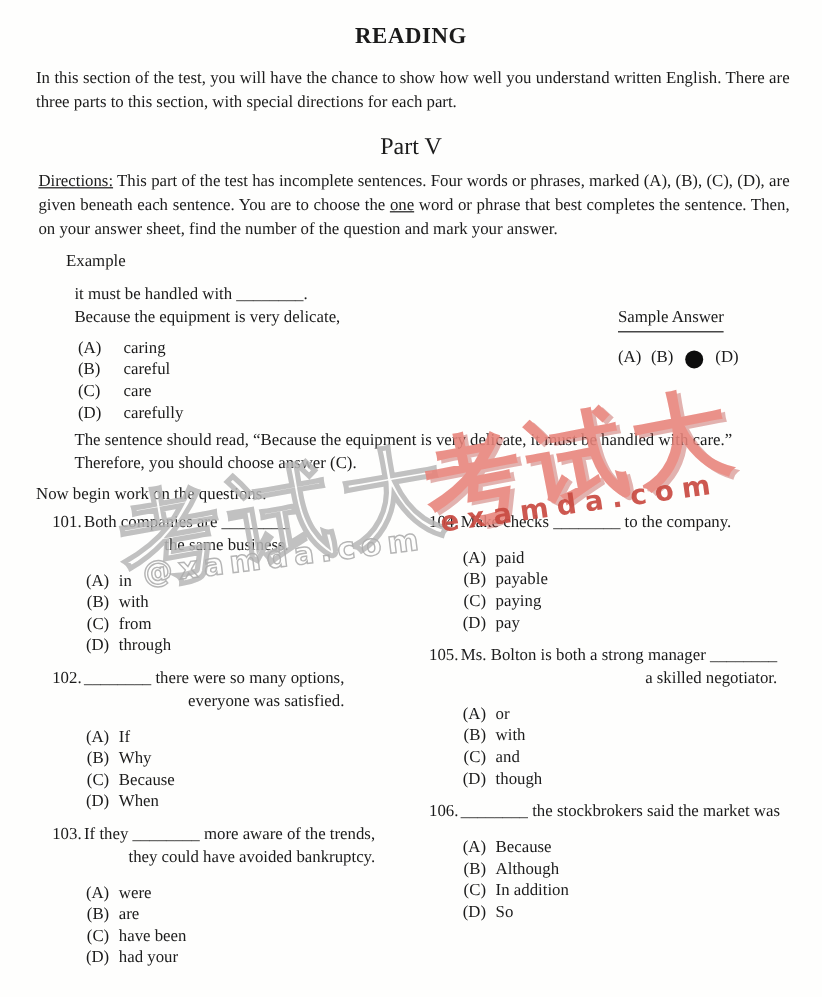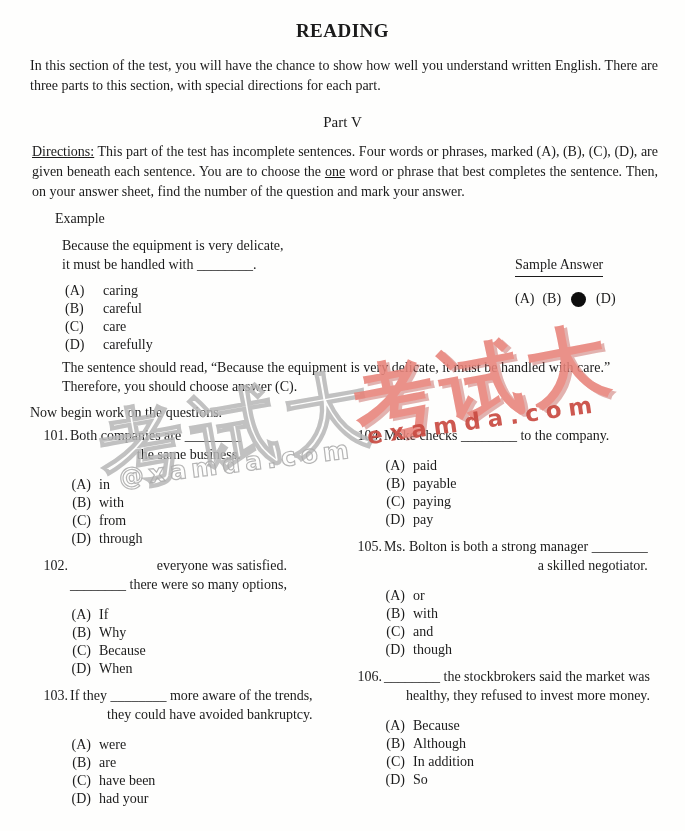--- a/index.html
+++ b/index.html
@@ -3,21 +3,21 @@
 <meta charset="utf-8">
 <style>
   html,body{margin:0;padding:0;background:#e9e9e9;}
   .page{
     position:relative;width:685px;height:831px;background:#fefefdff;
     font-family:"Liberation Serif","DejaVu Serif",serif;
     font-size:14px;color:#1b1b1b;overflow:hidden;margin:0 auto;
   }
   .title{text-align:center;font-weight:bold;font-size:19px;letter-spacing:.5px;padding-top:23px;line-height:16px;}
   .intro{margin:17px 27px 0 30px;line-height:20px;text-align:justify;}
-  .part-heading{text-align:center;margin-top:18px;font-size:15px;line-height:16px;}
+  .part-heading{text-align:center;margin-top:18px;font-size:20px;line-height:16px;}
   .directions{margin:12px 27px 0 32px;line-height:20px;text-align:justify;}
   .u{text-decoration:underline;}
   .example-row{display:flex;margin-top:8px;align-items:center;}
   .example-left{margin-left:55px;}
   .example-label{line-height:18px;}
   .ex-sentence{margin:8px 0 0 7px;line-height:19px;}
   .opt-list{margin:8px 0 0 10px;}
   .opt{display:flex;line-height:18px;}
   .opt .letter{width:28px;flex:none;}
   .opt .text{margin-left:10px;}
@@ -59,22 +59,22 @@
   <p class="intro">In this section of the test, you will have the chance to show how well you understand written English. There are three parts to this section, with special directions for each part.</p>
 
   <div class="part-heading">Part V</div>
 
   <p class="directions"><span class="u">Directions:</span><span> This part of the test has incomplete sentences. Four words or phrases, marked (A), (B), (C), (D), are given beneath each sentence. You are to choose the </span><span class="u">one</span><span> word or phrase that best completes the sentence. Then, on your answer sheet, find the number of the question and mark your answer.</span></p>
 
   <div class="example-row">
     <div class="example-left">
       <div class="example-label">Example</div>
       <div class="ex-sentence">
+        <div class="q-line">it must be handled with ________.</div>
         <div class="q-line">Because the equipment is very delicate,</div>
-        <div class="q-line">it must be handled with ________.</div>
       </div>
       <div class="opt-list">
         <div class="opt">
             <span class="letter">(A)</span>
             <span class="text">caring</span>
           </div>
         <div class="opt">
             <span class="letter">(B)</span>
             <span class="text">careful</span>
           </div>
@@ -134,22 +134,22 @@
               <span class="letter">(D)</span>
               <span class="text">through</span>
             </div>
         </div>
       </div>
 
       <div class="question">
         <div class="q-head">
           <span class="q-num">102.</span>
           <span class="q-body">
+            <div class="q-line">________ there were so many options,</div>
             <div class="q-line">everyone was satisfied.</div>
-            <div class="q-line">________ there were so many options,</div>
           </span>
         </div>
         <div class="q-opts">
           <div class="q-opt">
               <span class="letter">(A)</span>
               <span class="text">If</span>
             </div>
           <div class="q-opt">
               <span class="letter">(B)</span>
               <span class="text">Why</span>
@@ -250,21 +250,20 @@
               <span class="text">though</span>
             </div>
         </div>
       </div>
 
       <div class="question">
         <div class="q-head">
           <span class="q-num">106.</span>
           <span class="q-body">
             <div class="q-line">________ the stockbrokers said the market was</div>
-            <div class="q-line">healthy, they refused to invest more money.</div>
           </span>
         </div>
         <div class="q-opts">
           <div class="q-opt">
               <span class="letter">(A)</span>
               <span class="text">Because</span>
             </div>
           <div class="q-opt">
               <span class="letter">(B)</span>
               <span class="text">Although</span>

